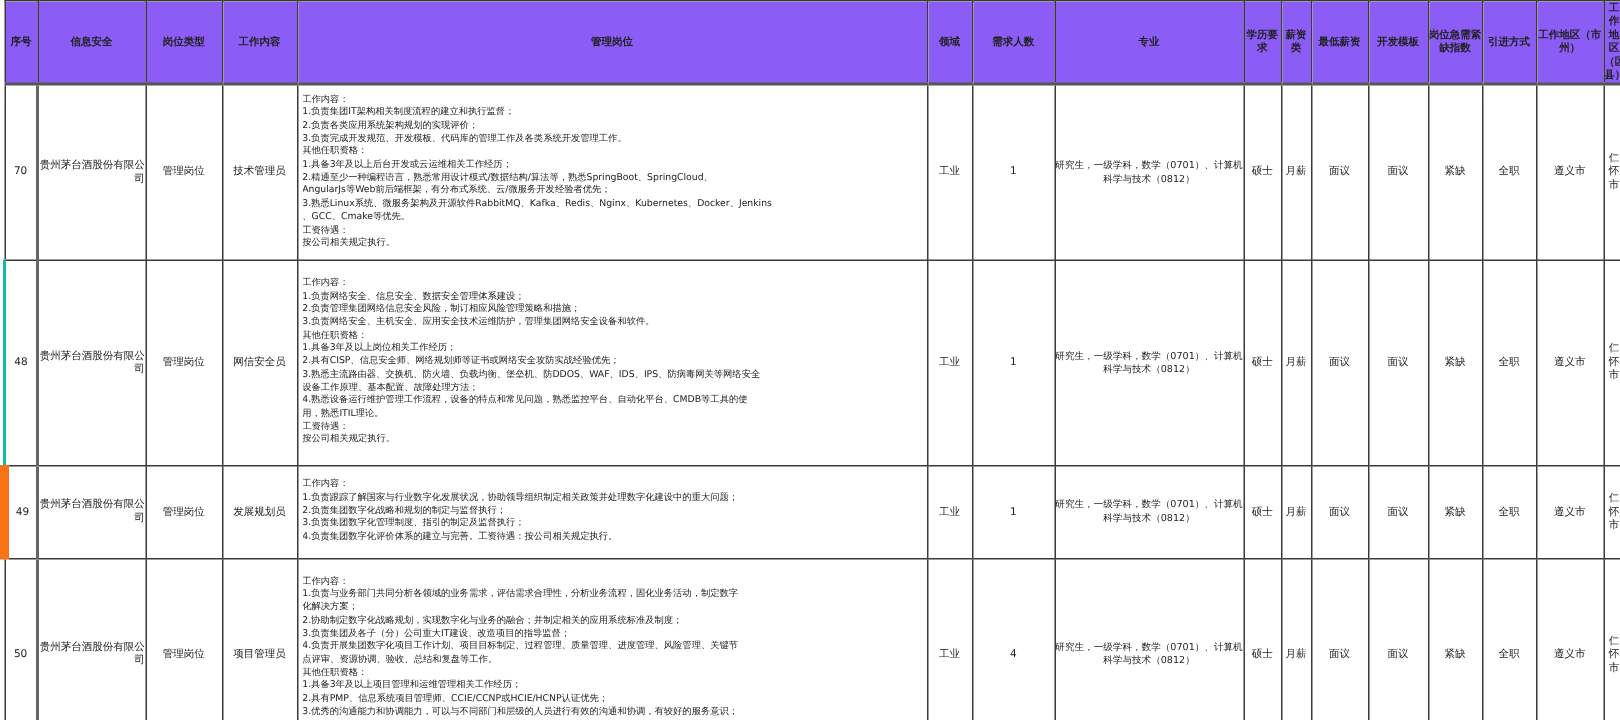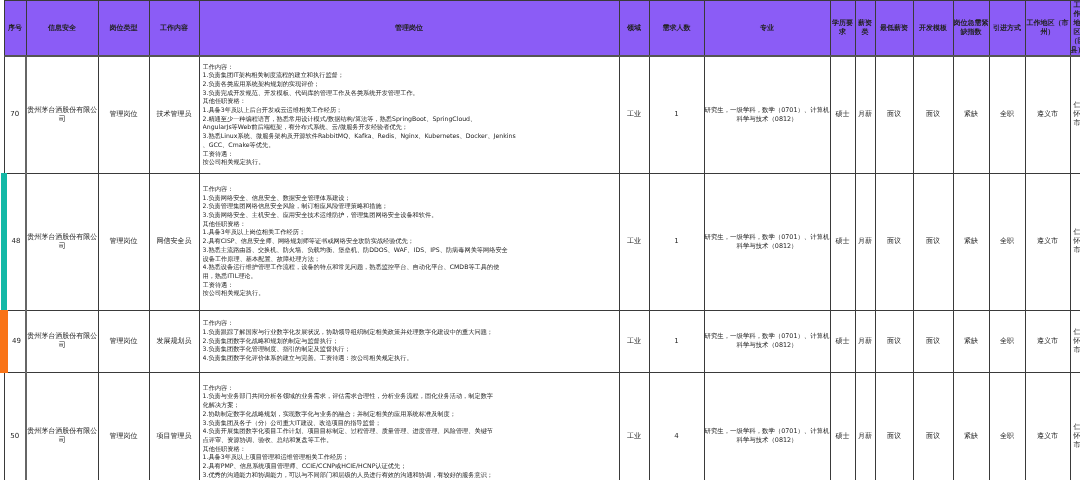--- a/index.html
+++ b/index.html
@@ -4,27 +4,27 @@
 <style>
   html, body { margin:0; padding:0; background:#ffffff; }
   body { width:1080px; height:480px; overflow:hidden; font-family:"DejaVu Sans", "Liberation Sans", sans-serif; color:#222; }
   table { border-collapse:collapse; table-layout:fixed; width:1080px; }
   td, th { border:1px solid #3a3a3a; padding:0; vertical-align:middle; text-align:center; overflow:hidden; }
   th { font-size:7px; font-weight:bold; line-height:9px; height:36px; background:#8b5cf6; border-bottom:2px solid #555; }
   td { font-size:7px; line-height:9px; }
   td.desc { text-align:left; vertical-align:middle; padding:2px 3px; font-size:6.2px; line-height:8.7px; white-space:normal; }
   td.desc div { white-space:nowrap; overflow:hidden; }
   td.major { font-size:6.4px; line-height:9px; }
-  td.thickL { border-left:2px solid #666; }
+  td.thickL { border-left:2px solid #666;text-align:right; }
   tr.r47 { height:117px; }
   tr.r48 { height:137px; }
   tr.r49 { height:62px; }
   tr.r50 { height:128px; }
-  tr.r48 td.seq { border-left:6px solid #14b8a6; }
-  tr.r49 td.seq { border-left:8px solid #f97316; }
+  tr.r48 td.seq { border-left:2px solid #14b8a6; }
+  tr.r49 td.seq { border-left:6px solid #f97316; }
 </style>
 </head>
 <body>
 
 <table>
   <colgroup>
     <col style="width:22px">
     <col style="width:72px">
     <col style="width:51px">
     <col style="width:50px">

